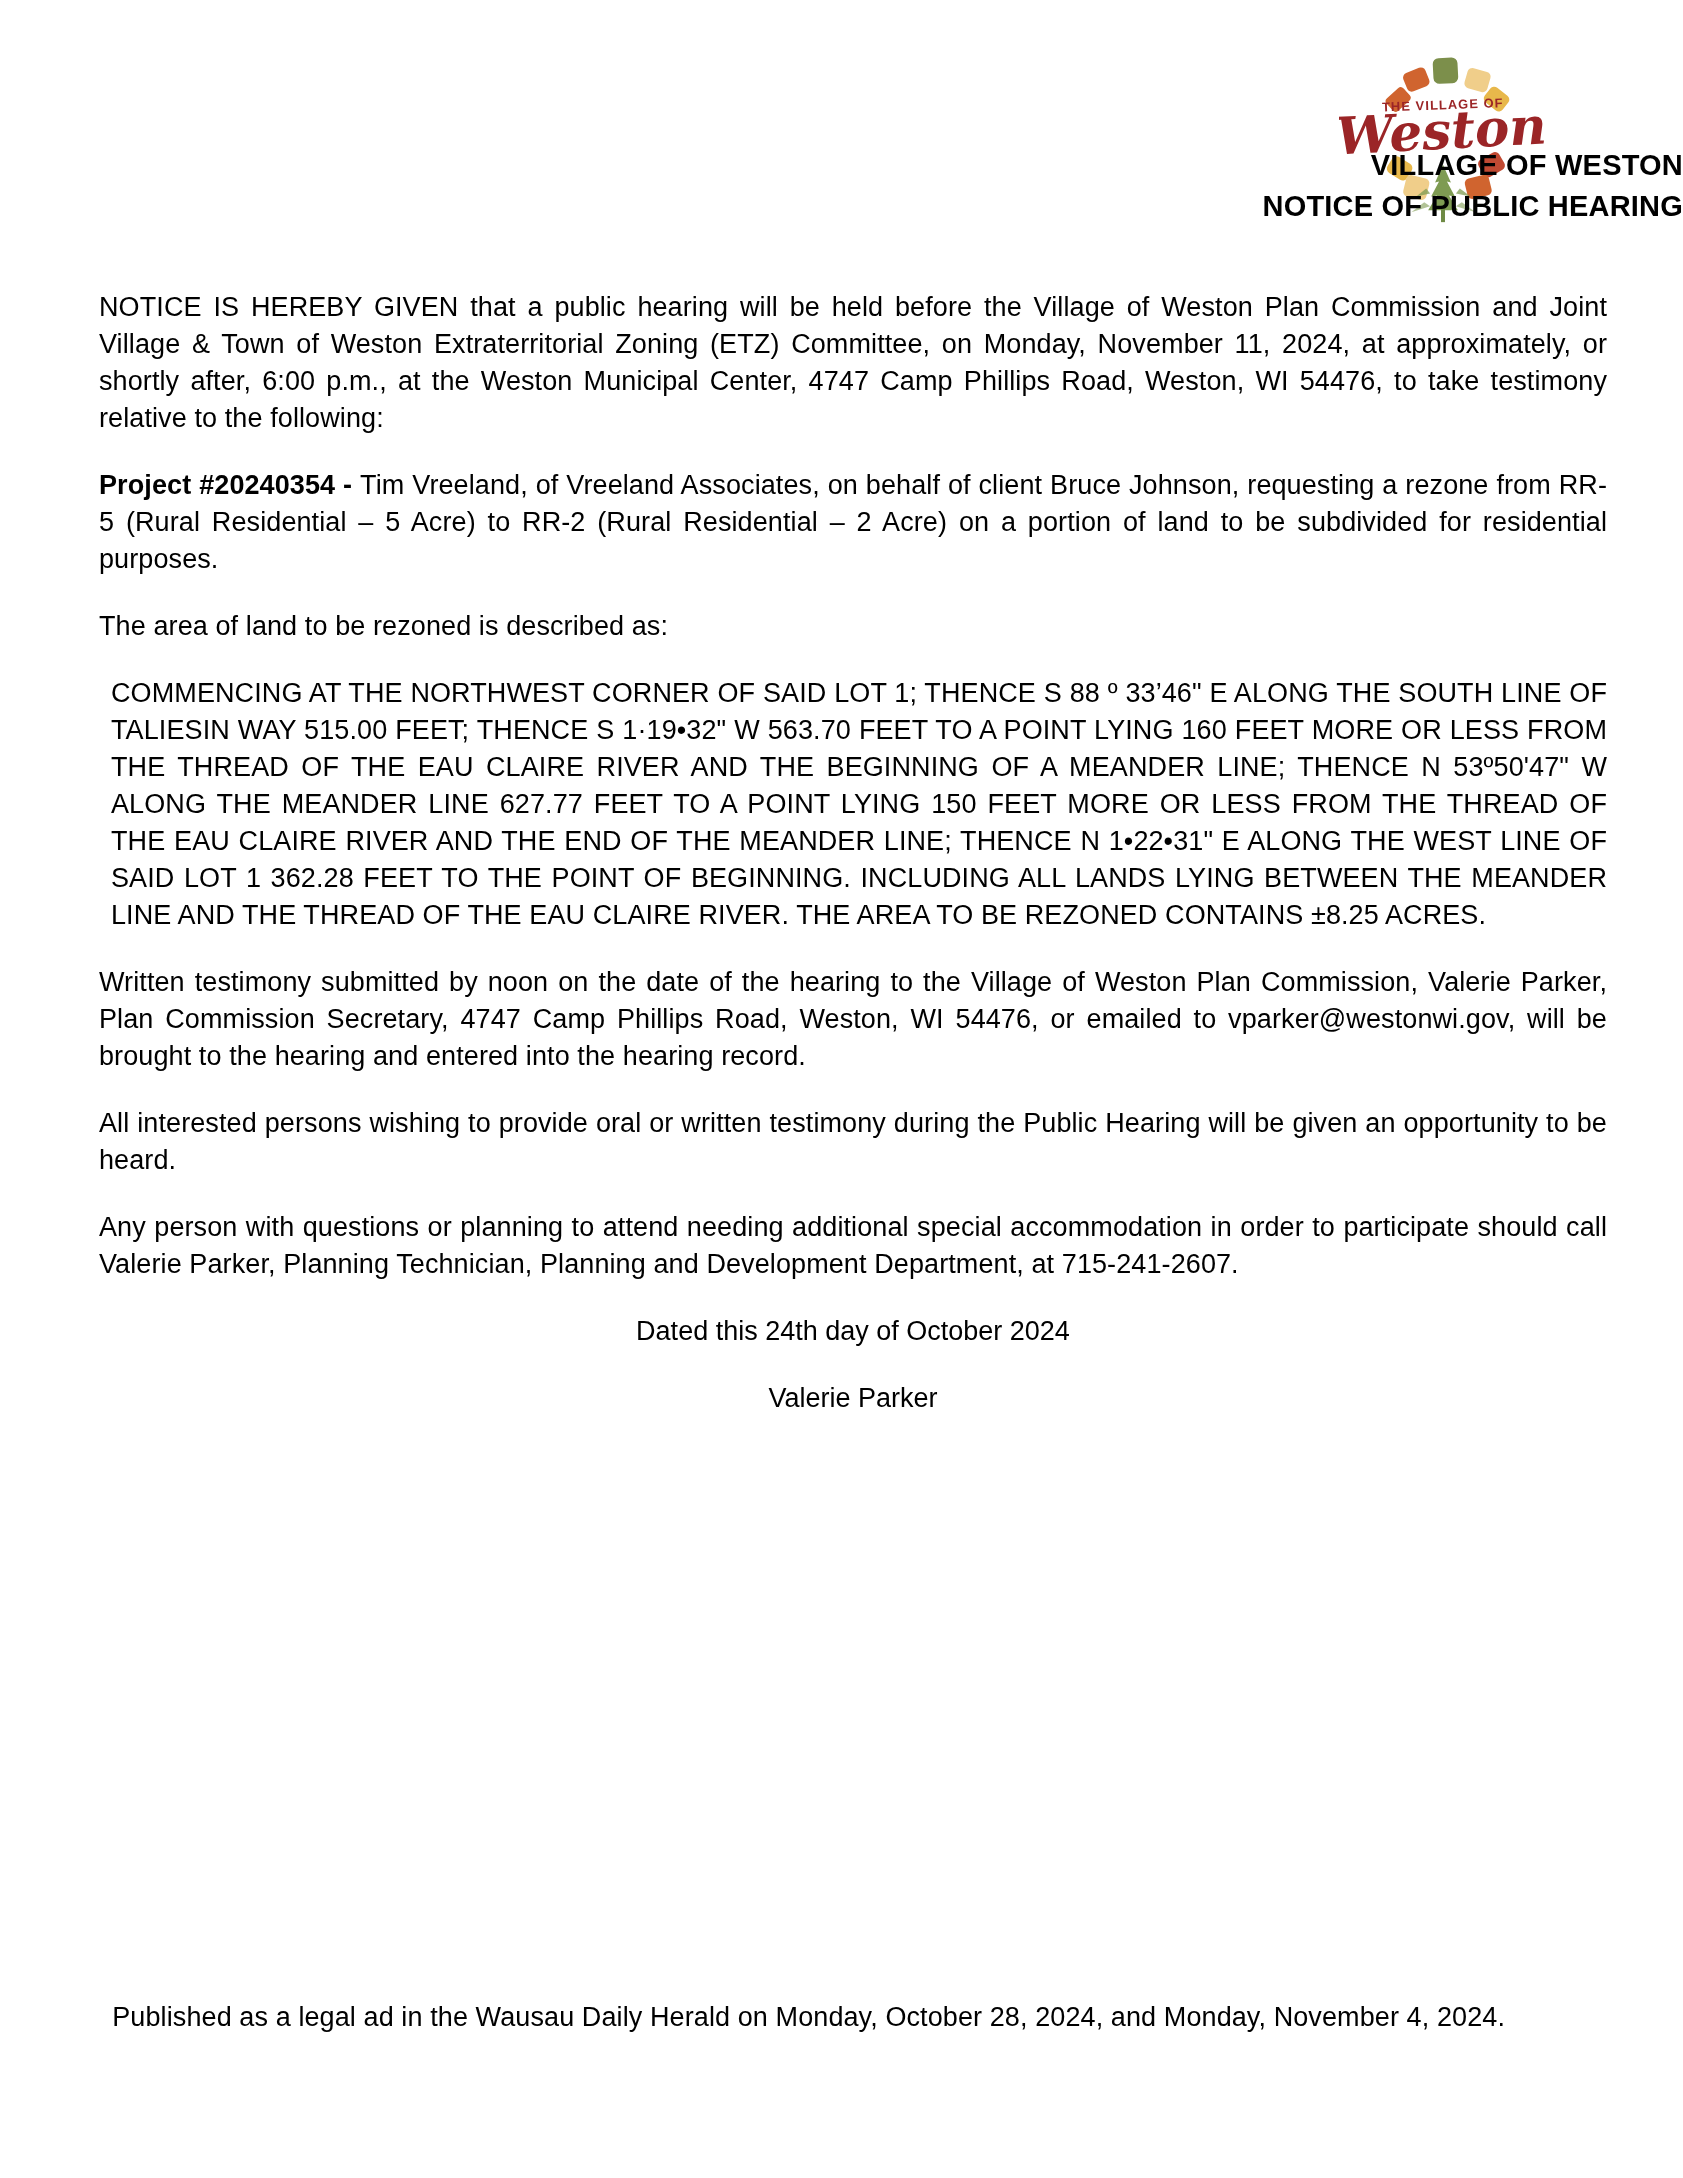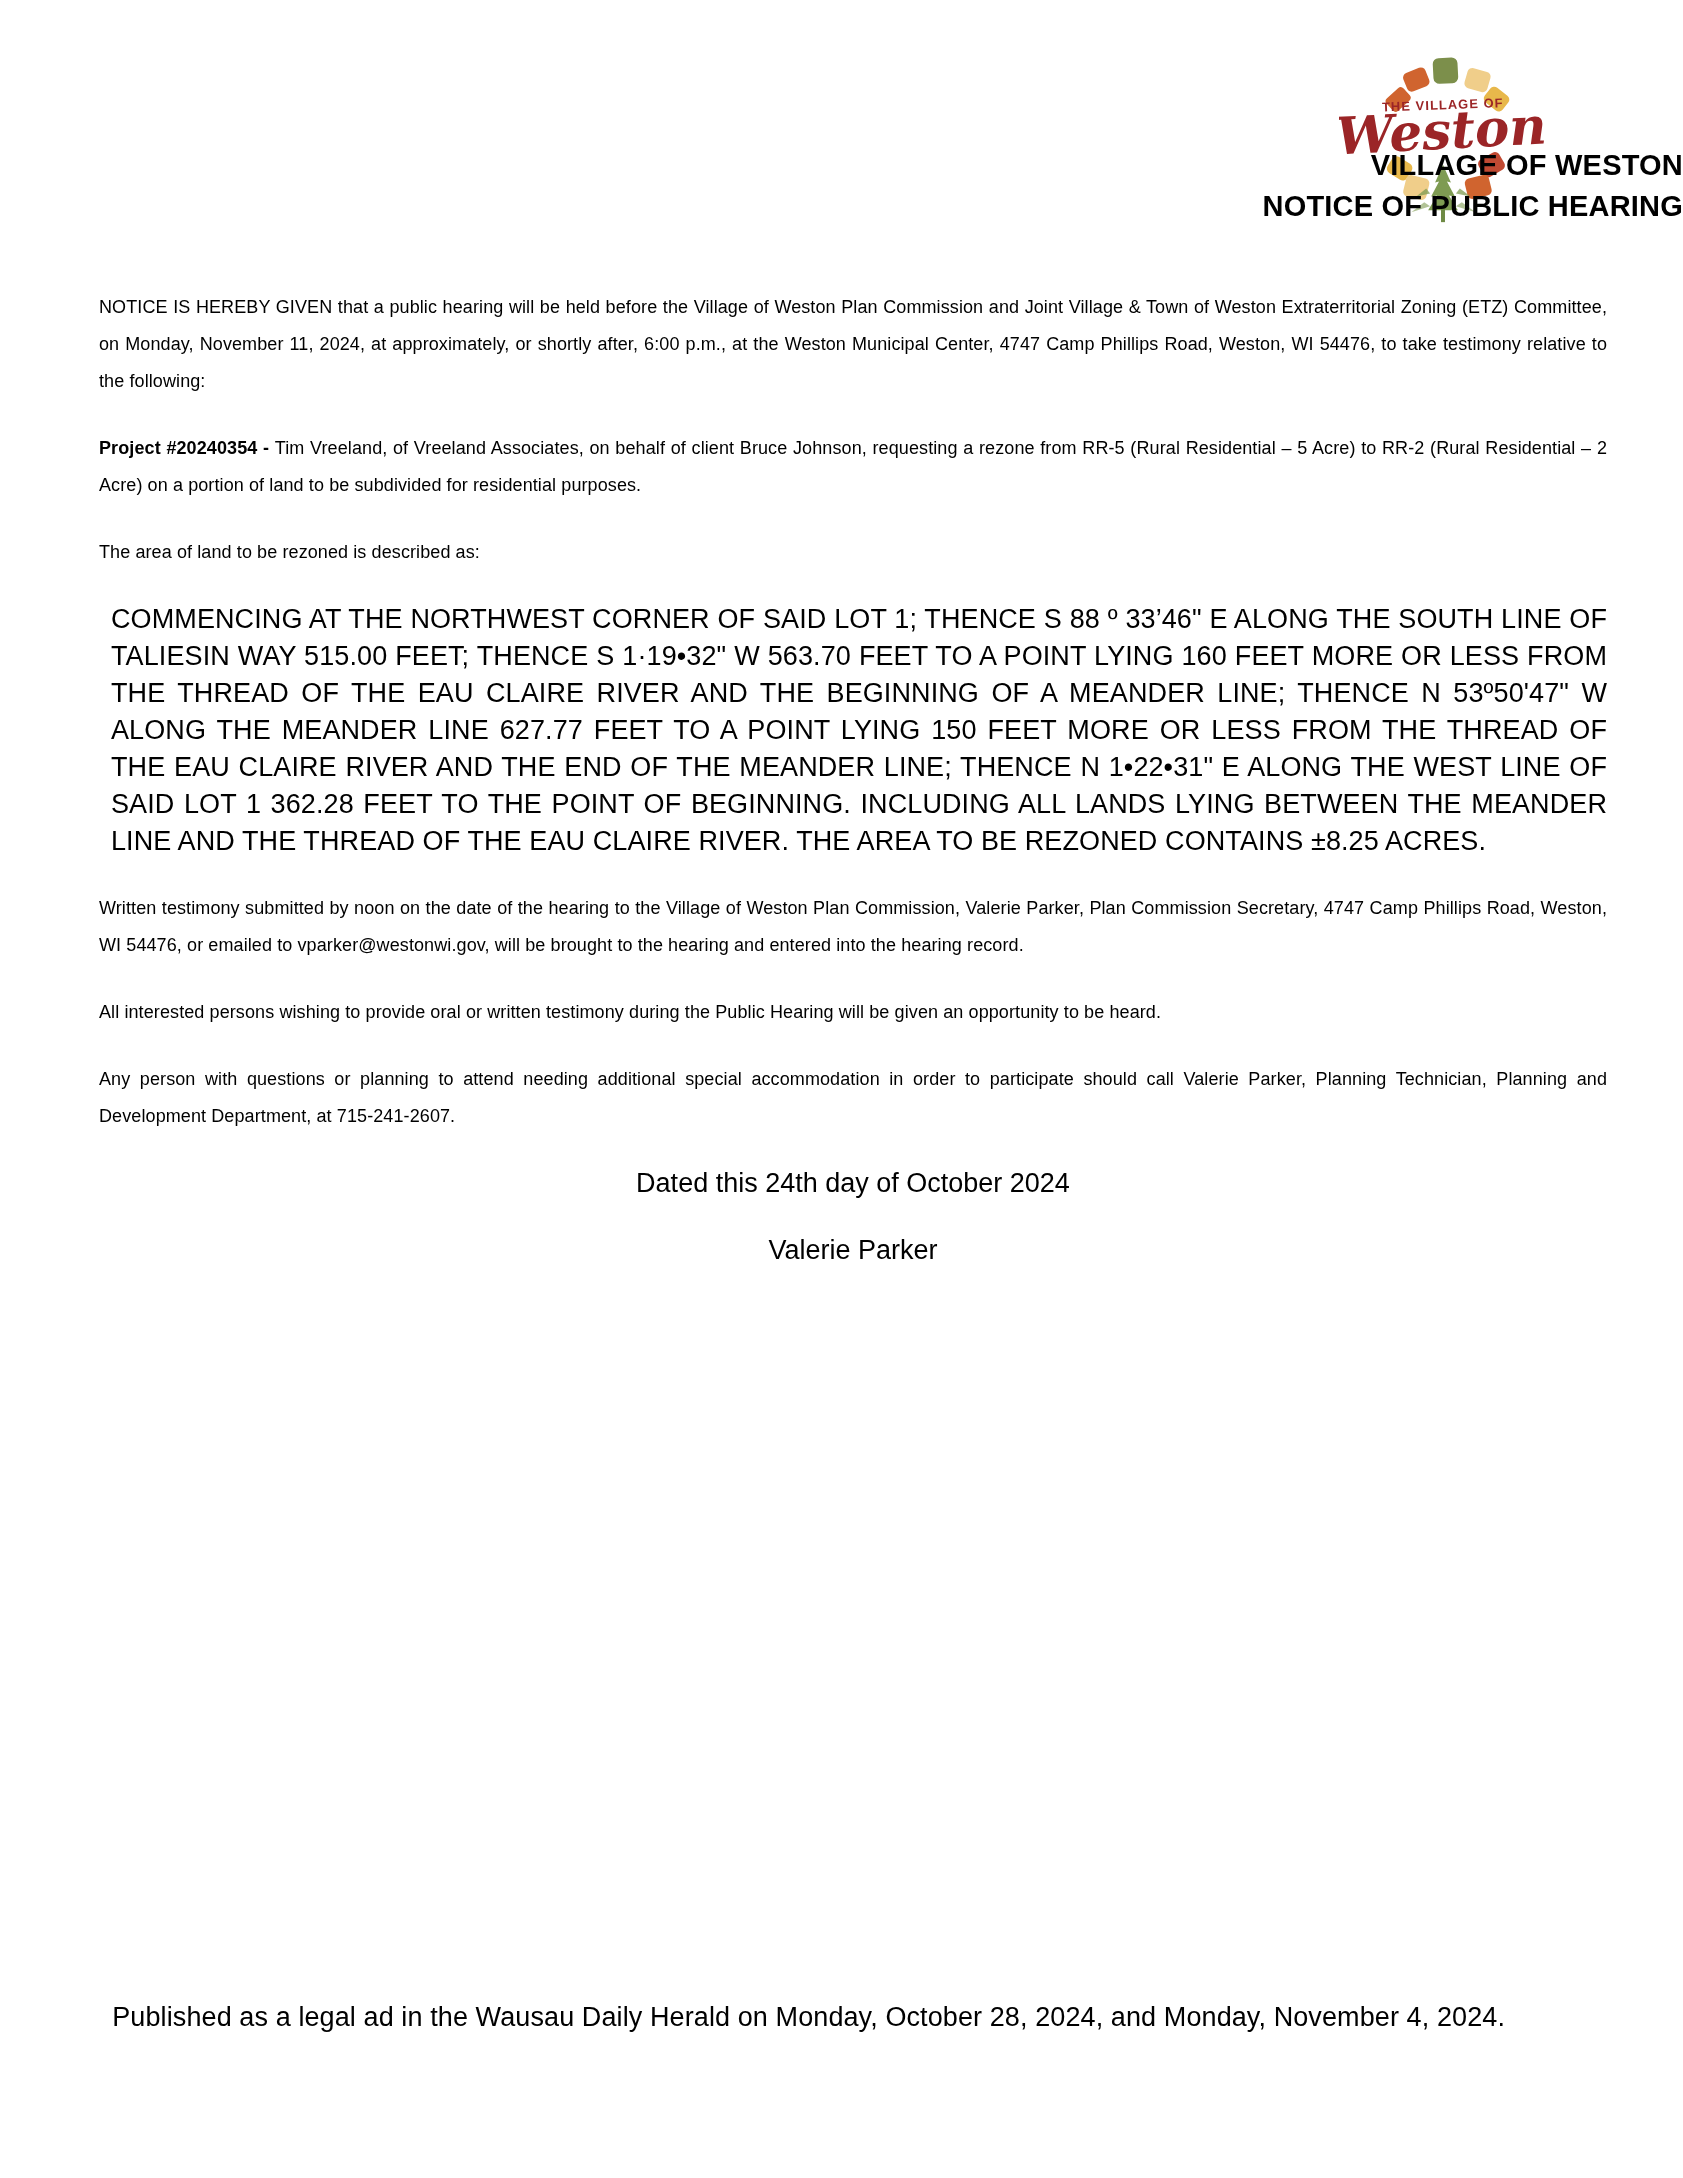--- a/index.html
+++ b/index.html
@@ -50,21 +50,21 @@
 
   
   .content {
     position: absolute;
     top: 289px;
     left: 99px;
     width: 1508px;
   }
   p.para {
     margin: 0 0 30px 0;
-    font-size: 18px;
+    font-size: 27px;
     line-height: 37px;
     text-align: justify;
     text-justify: inter-word;
     letter-spacing: 0.1px;
   }
   p.para.nojust { text-align: left; }
   p.para:last-child { margin-bottom: 0; }
 
   .bold { font-weight: bold; }
   a.doclink {

